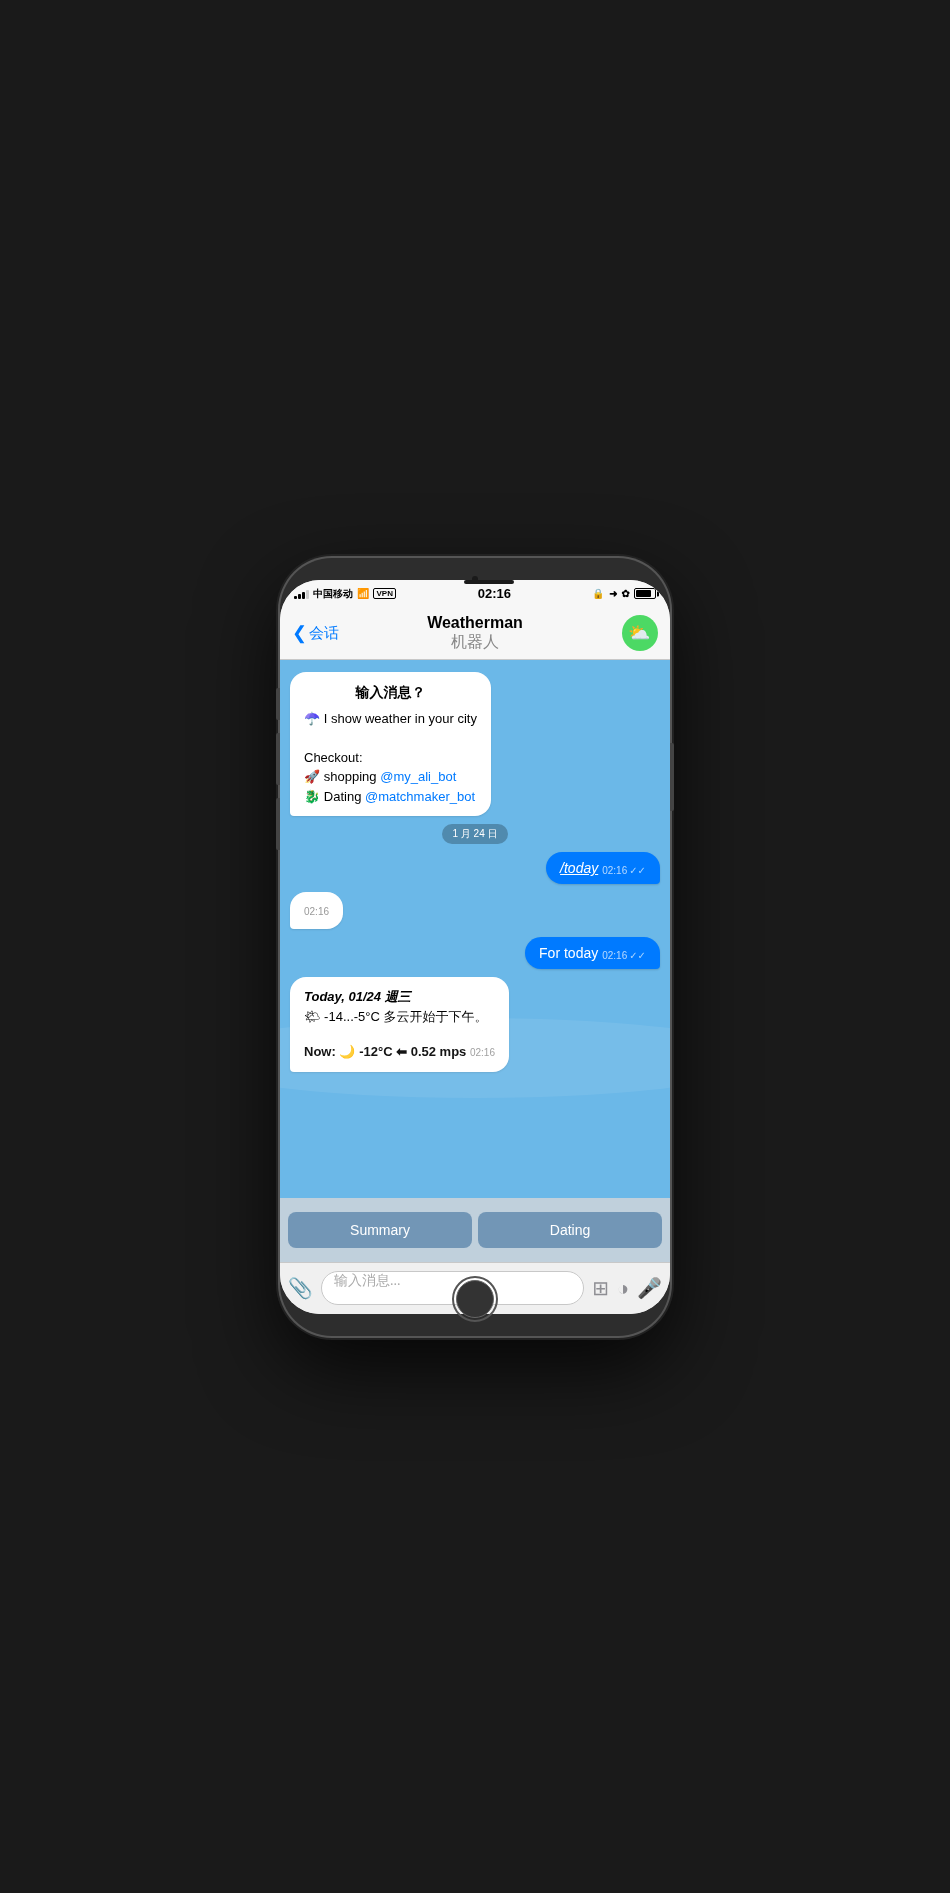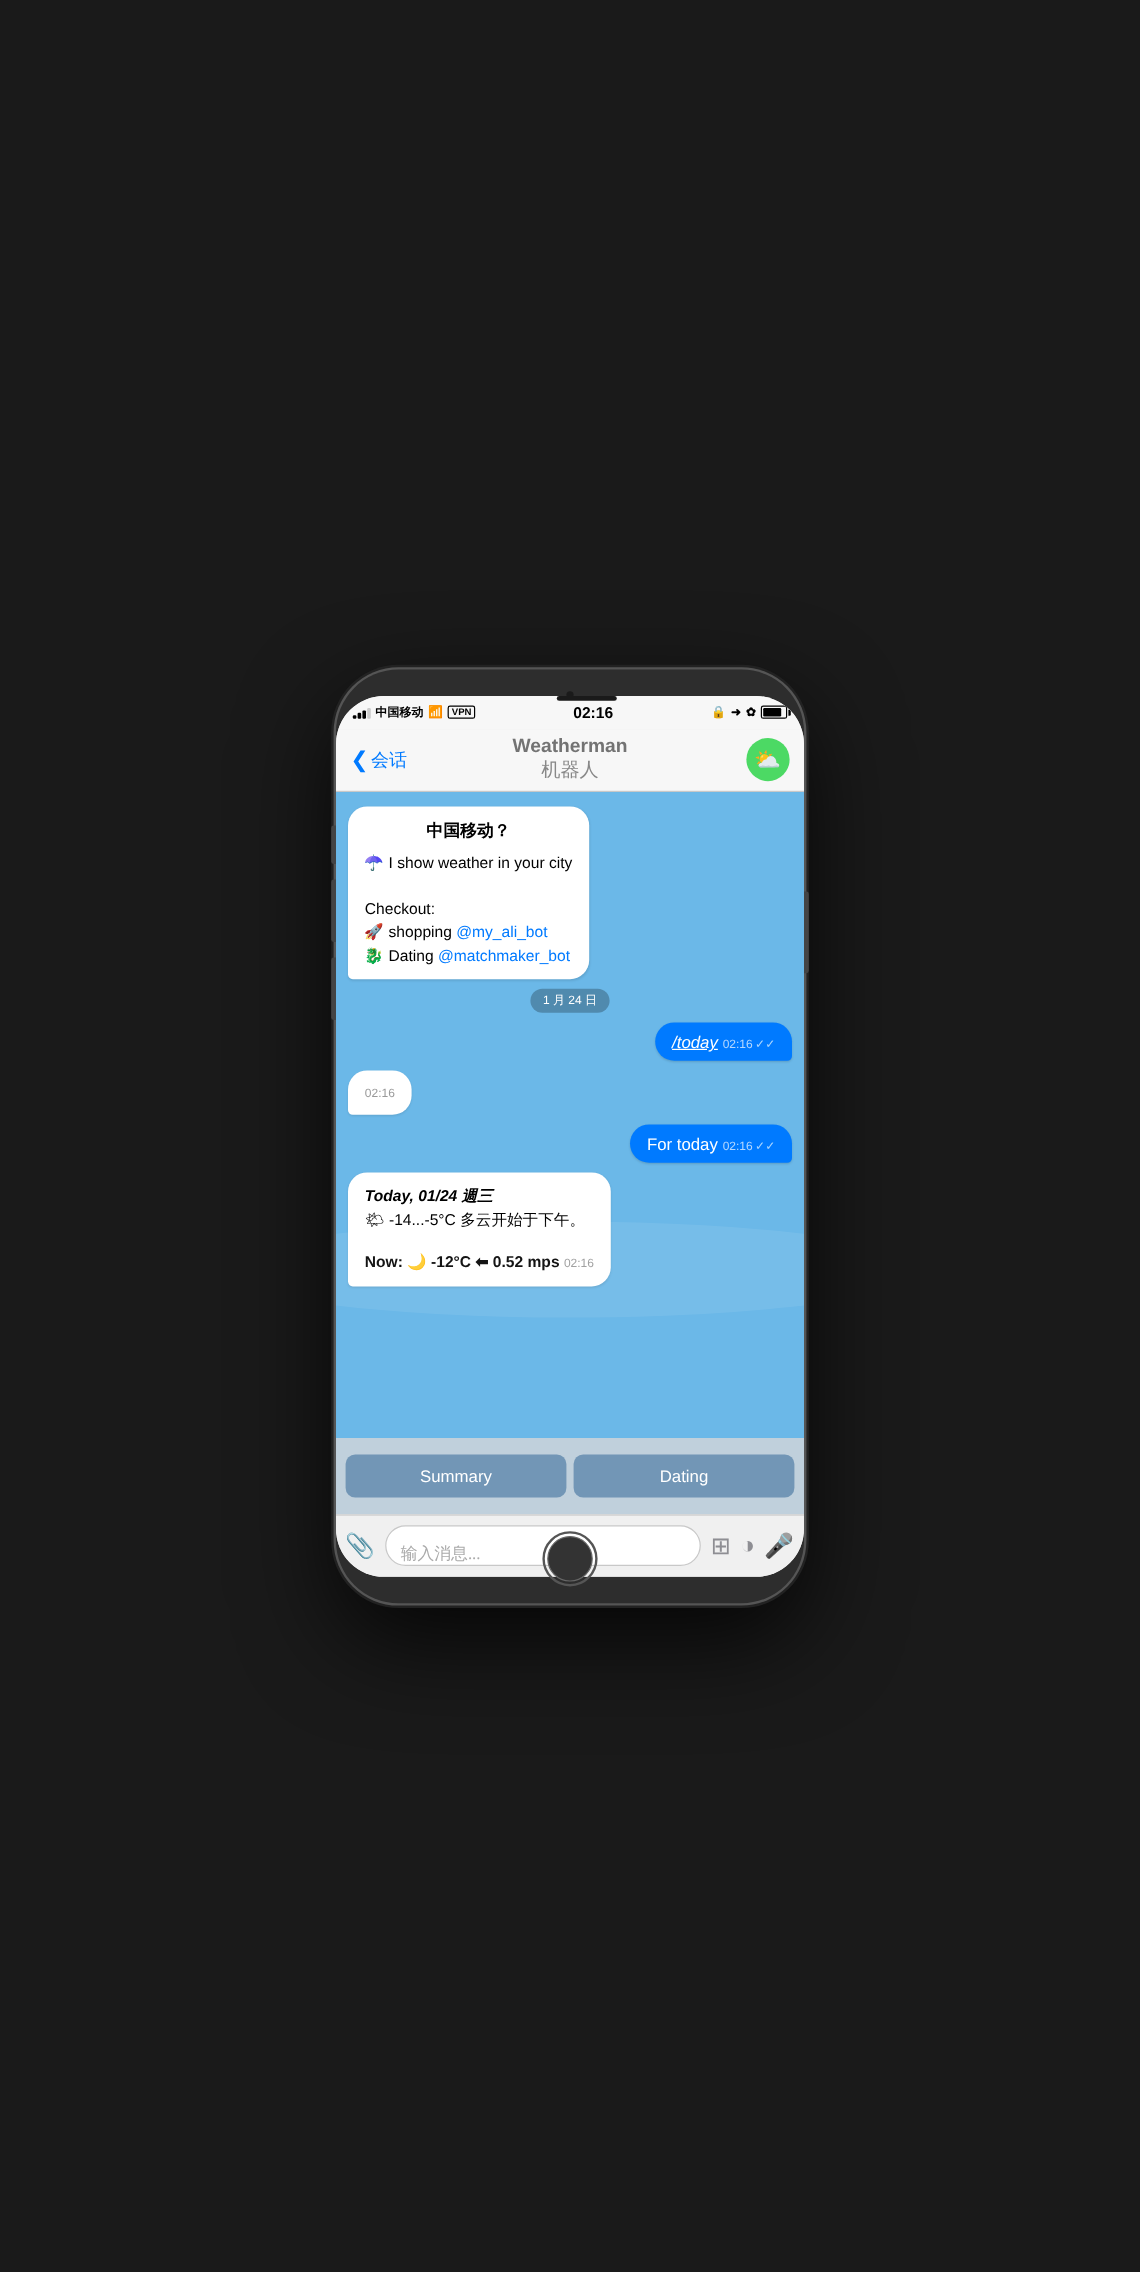--- a/index.html
+++ b/index.html
@@ -169,21 +169,21 @@
     }
     .nav-center {
       position: absolute;
       left: 50%;
       transform: translateX(-50%);
       text-align: center;
     }
     .nav-title {
       font-size: 16px;
       font-weight: 700;
-      color: #737373;
+      color: #000000;
     }
     .nav-subtitle {
       font-size: 16px;
       color: #888;
     }
     .nav-avatar {
       margin-left: auto;
       width: 36px;
       height: 36px;
       border-radius: 50%;
@@ -322,21 +322,21 @@
     .input-field {
       flex: 1;
       background: #fff;
       border-radius: 18px;
       border: 0.5px solid #c8c8c8;
       height: 34px;
       padding: 0 12px;
       font-size: 14px;
       color: #999;
       display: flex;
-      align-items: flex-end;
+      align-items: flex-start;
       font-family: Liberation Serif, serif;
     }
     .input-actions {
       display: flex;
       gap: 8px;
       align-items: center;
     }
     .input-icon {
       font-size: 20px;
       color: #8e8e93;
@@ -432,21 +432,21 @@
         <div class="nav-subtitle">机器人</div>
       </div>
       <div class="nav-avatar">
         ⛅
       </div>
     </div>
 
     <div class="chat-area">
 
       <div class="bubble-bot">
-        <div class="bot-header">中国移动？</div>
+        <div class="bot-header">输入消息？</div>
         <div>☂️ I show weather in your city</div>
         <br>
         <div>Checkout:</div>
         <div>🚀 shopping <span class="link-text">@my_ali_bot</span></div>
         <div>🐉 Dating <span class="link-text">@matchmaker_bot</span></div>
       </div>
 
       <div class="date-divider">1 月 24 日</div>
 
       <div class="bubble-user">

